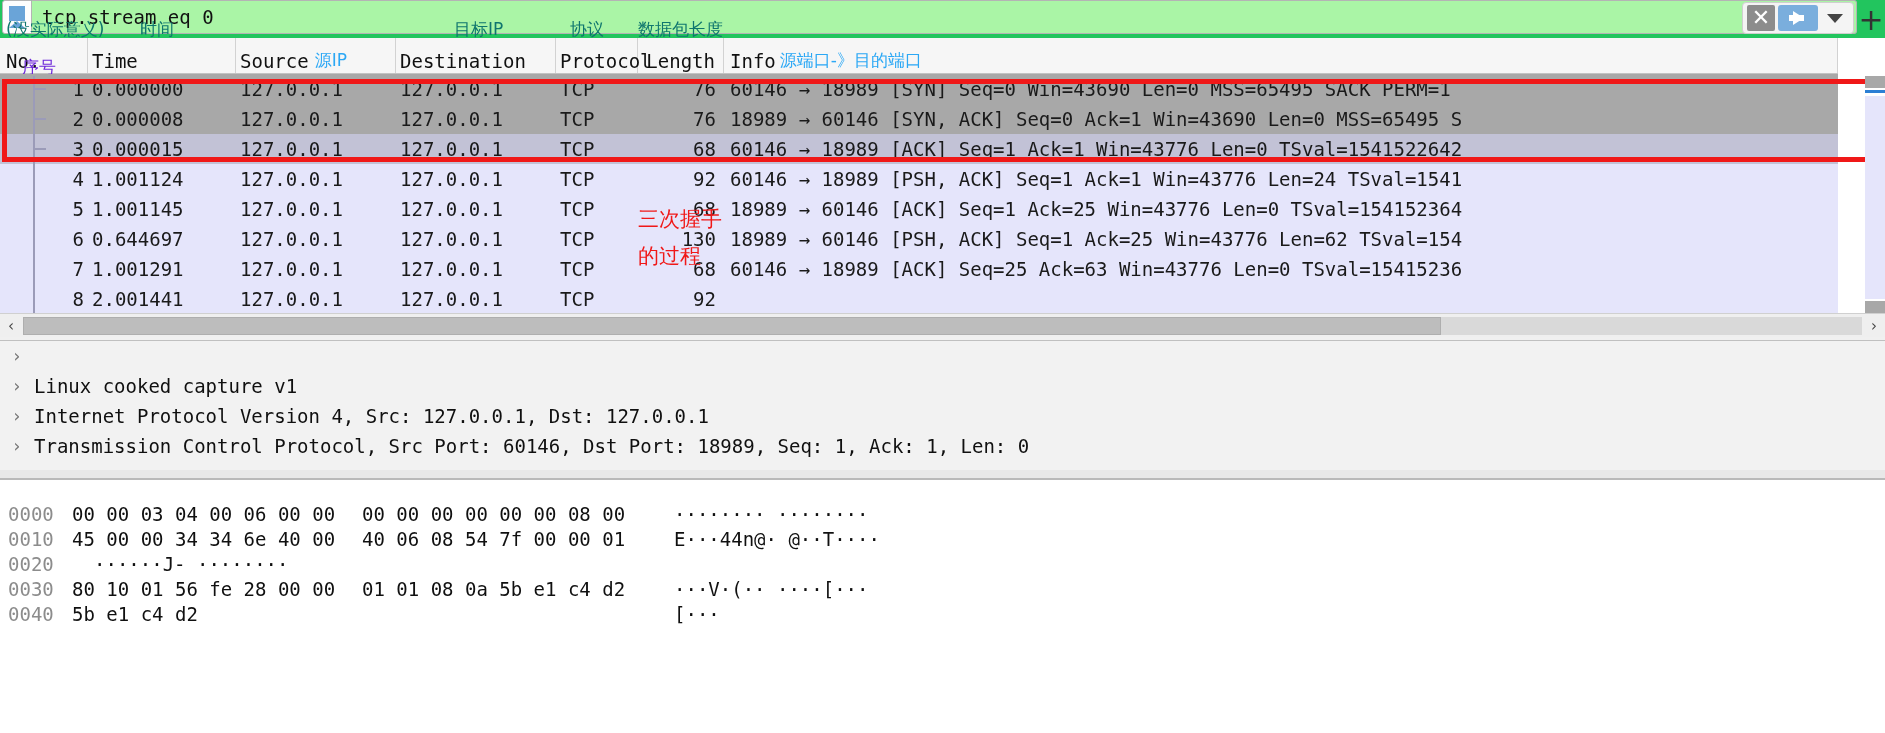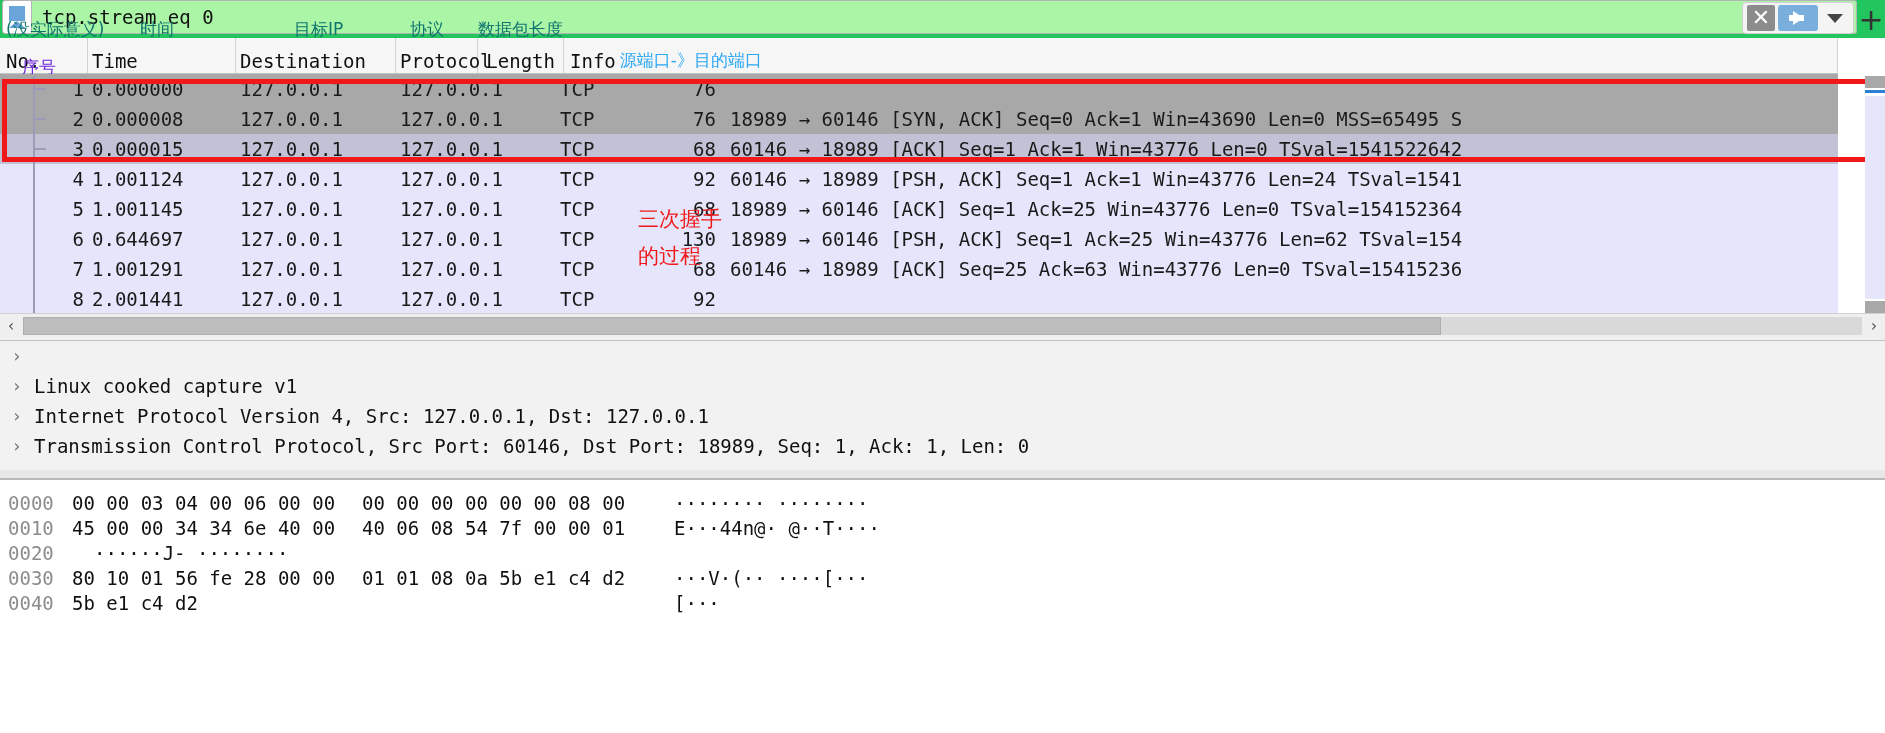--- a/index.html
+++ b/index.html
@@ -142,21 +142,21 @@
   .bytes-pane {
     position:absolute; left:0; top:478px; width:1885px; height:255px;
     background:#ffffff; border-top:2px solid #b9b9b9;
   }
   .brow { height:25px; display:flex; align-items:center;
     font-family:"DejaVu Sans Mono", monospace; font-size:19px; color:#101010; }
   .b-off { width:72px; color:#8c8c8c; padding-left:8px; }
   .b-hex1{ width:290px; letter-spacing:0px; }
   .b-hex2{ width:290px; letter-spacing:0px; }
   .b-asc { padding-left:22px; color:#101010; white-space:pre; }
-  .bytes-inner { padding-top:10px; }
+  .bytes-inner { padding-top:21px; }
   .pane-divider { position:absolute; left:0; top:470px; width:1885px; height:8px; background:#e8e8e8; }
 </style>
 </head>
 <body>
 
 <div id="app">
 
   <div class="filterbar">
     <div class="bookmark-btn">
       <div class="bookmark-glyph"></div>
@@ -181,20 +181,24 @@
     <div class="headerrow">
       <div class="hcell c-no" style="justify-content:flex-start;">
         <span class="ann-above">(没实际意义)</span>
         <span>No.</span>
         <span class="ann-below">序号</span>
       </div>
       <div class="hcell c-time">
         <span>Time</span>
         <span class="ann-above" style="left:52px;">时间</span>
       </div>
+      <div class="hcell c-src">
+        <span>Source</span>
+        <span class="ann" style="margin-left:6px;">源IP</span>
+      </div>
       <div class="hcell c-dst">
         <span>Destination</span>
         <span class="ann-above" style="left:58px;">目标IP</span>
       </div>
       <div class="hcell c-proto">
         <span>Protocol</span>
         <span class="ann-above" style="left:14px;">协议</span>
       </div>
       <div class="hcell c-len" style="justify-content:flex-end;">
         <span>Length</span>
@@ -207,20 +211,21 @@
     </div>
 
     <div class="rows" id="rows-container">
         <div class="prow sel-dark">
           <span class="c-no">1</span>
           <span class="c-time">0.000000</span>
           <span class="c-src">127.0.0.1</span>
           <span class="c-dst">127.0.0.1</span>
           <span class="c-proto">TCP</span>
           <span class="c-len">76</span>
+          <span class="c-info">60146 → 18989 [SYN] Seq=0 Win=43690 Len=0 MSS=65495 SACK_PERM=1</span>
         </div>
         <div class="prow sel-dark">
           <span class="c-no">2</span>
           <span class="c-time">0.000008</span>
           <span class="c-src">127.0.0.1</span>
           <span class="c-dst">127.0.0.1</span>
           <span class="c-proto">TCP</span>
           <span class="c-len">76</span>
           <span class="c-info">18989 → 60146 [SYN, ACK] Seq=0 Ack=1 Win=43690 Len=0 MSS=65495 S</span>
         </div>

